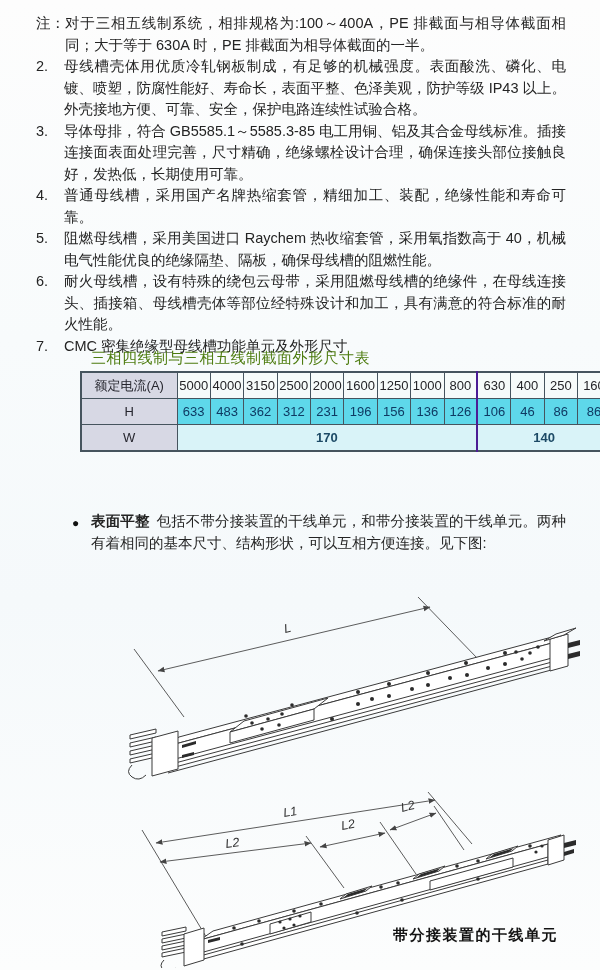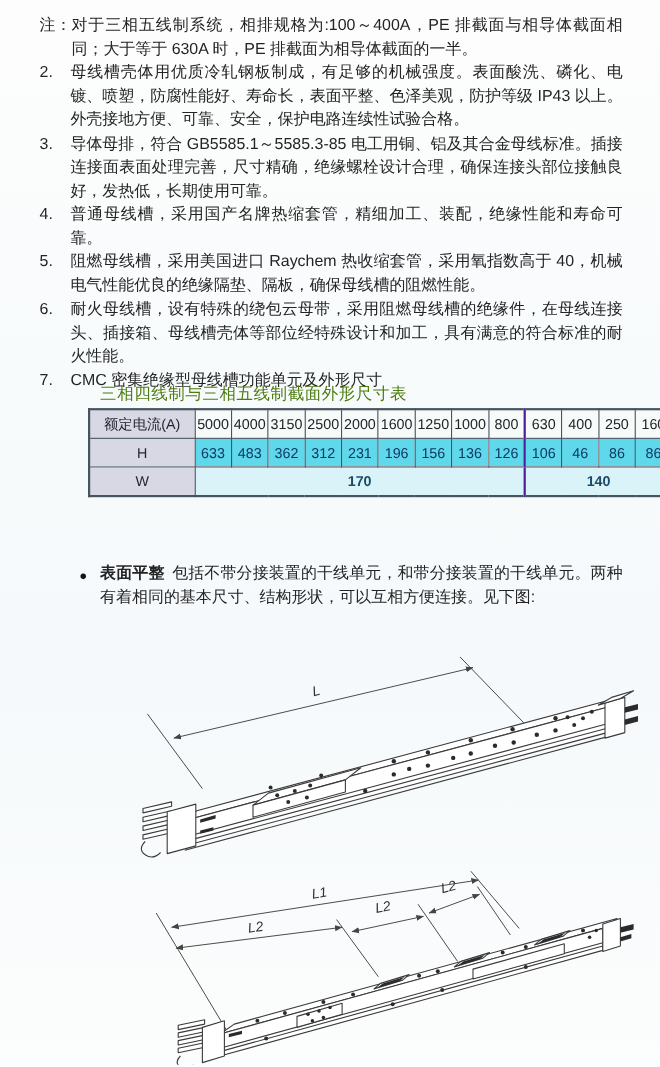--- a/index.html
+++ b/index.html
@@ -276,13 +276,14 @@
     <path class="ln" d="M26,170 q-6,6 0,10 q6,4 12,-2"></path>
     <polygon class="fw" points="46,144 66,138 66,170 46,176"></polygon>
     <polygon class="dk" points="70,150 82,147 82,150 70,153"></polygon>
 
     <polygon class="fw" points="410,50 426,45 426,70 410,75"></polygon>
     <polygon class="dk" points="426,53 438,50 438,55 426,58"></polygon>
     <polygon class="dk" points="426,62 436,59 436,63 426,66"></polygon>
     <circle class="dot" cx="398" cy="62" r="1.6"></circle>
       <circle class="dot" cx="404" cy="56" r="1.6"></circle>
   </svg>
+  <div class="fig-caption">带分接装置的干线单元</div>
 </div>
 
 </body></html>

